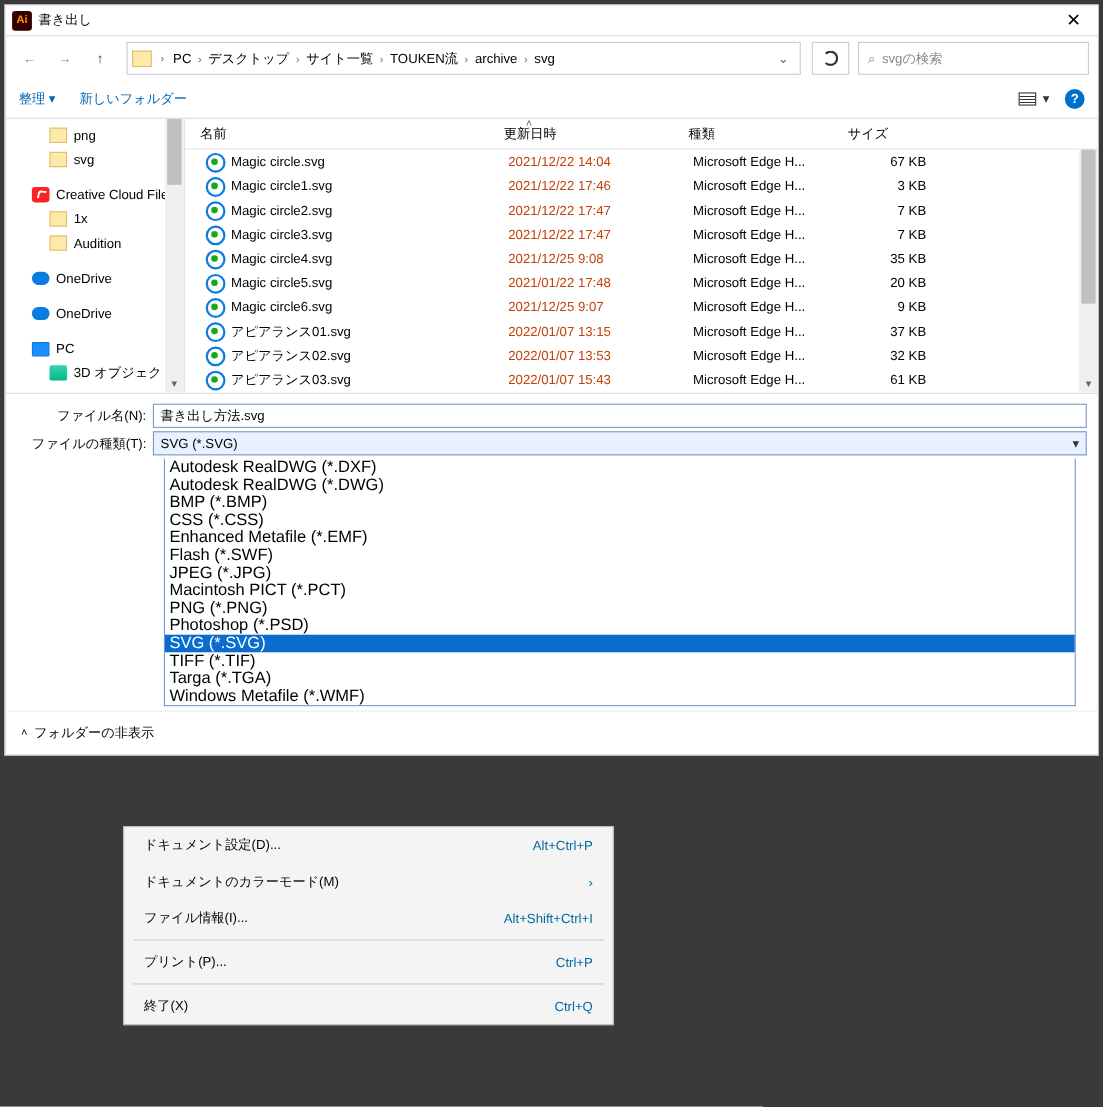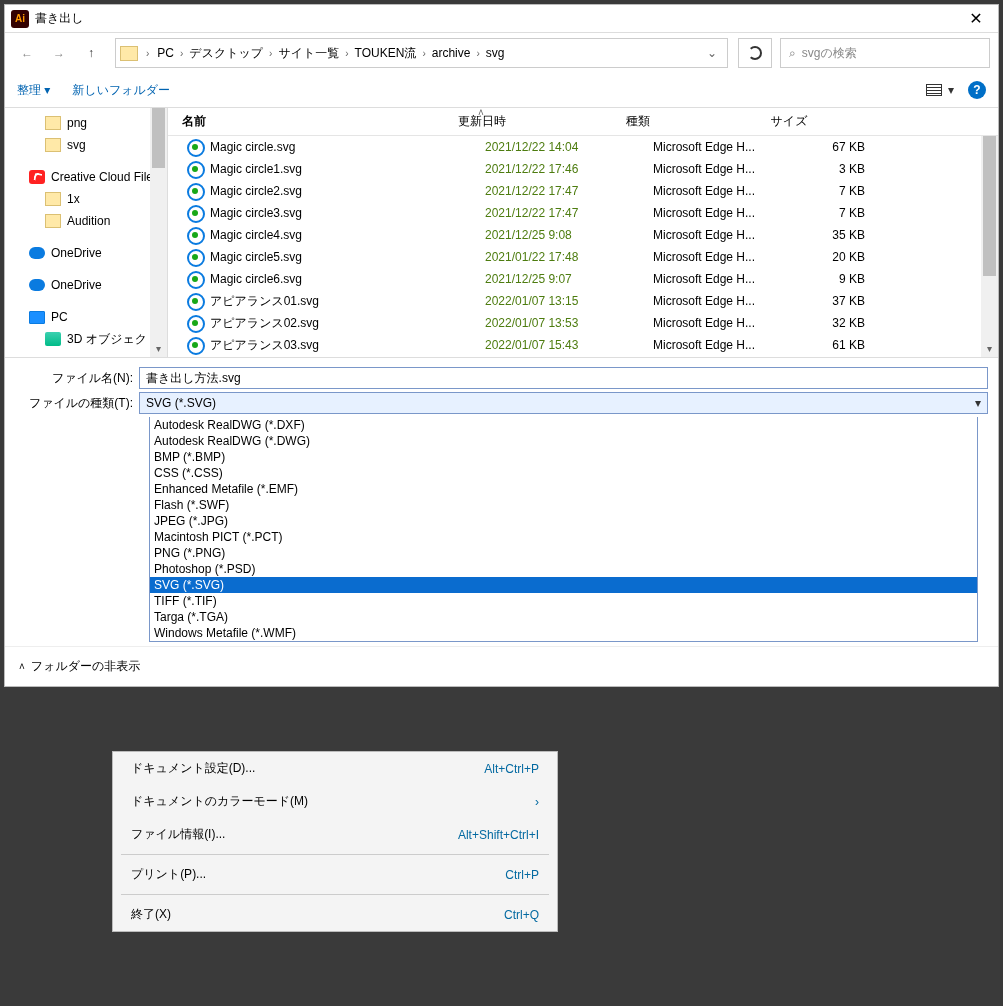--- a/index.html
+++ b/index.html
@@ -44,49 +44,49 @@
   .ico-cc::after { content: ""; position: absolute; width: 6px; height: 6px; border: 2px solid #fff; border-right: none; border-bottom: none; border-radius: 50% 0 0 0; left: 5px; top: 3px; transform: rotate(10deg); }
   .ico-cloud { width: 16px; height: 12px; background: #0a7be0; border-radius: 6px; position: relative; }
   .ico-pc { width: 16px; height: 13px; border: 1px solid #0a7be0; background: #1a8fff; border-radius: 1px; }
   .ico-3d { width: 16px; height: 14px; background: linear-gradient(#3bd0b0,#0b8); border-radius: 2px; }
   .vscroll-tree { position: absolute; right: 0; top: 0; bottom: 0; width: 17px; background: #f0f0f0; }
   .vscroll-tree .thumb { position: absolute; left: 2px; right: 2px; top: 0; height: 60px; background: #c0c0c0; }
   .vscroll-tree .arrow { position: absolute; left: 0; right: 0; height: 17px; display: flex; align-items: center; justify-content: center; color: #666; font-size: 10px; }
 
   .filepane { flex: 1; position: relative; overflow: hidden; }
   .cols { display: flex; height: 28px; border-bottom: 1px solid #e5e5e5; font-size: 12px; align-items: center; padding-left: 14px; }
-  .col-name { width: 276px; font-weight: bold; }
+  .col-name { width: 276px; }
   .col-date { width: 168px; }
   .col-type { width: 124px; }
   .col-size { width: 98px; text-align: center; padding-right: 20px; }
   .sort-ind { position: absolute; left: 310px; top: -1px; font-size: 10px; color: #666; }
   .rows { }
   .row { display: flex; height: 22px; align-items: center; padding-left: 18px; font-size: 12px; }
   .rico { width: 18px; height: 18px; flex-shrink: 0; margin-right: 6px; position: relative; }
   .rico::after { content: ""; position: absolute; width: 14px; height: 14px; border: 2px solid #0a7be0; border-radius: 50%; left: 1px; top: 1px; }
   .rico::before { content: ""; position: absolute; width: 6px; height: 6px; background: #18a818; border-radius: 50%; left: 6px; top: 6px; }
   .row .c-name { width: 252px; overflow: hidden; text-overflow: ellipsis; white-space: nowrap; }
-  .row .c-date { width: 168px; color: #4d7c0f; margin-left: 23px; }
+  .row .c-date { width: 168px; color: #c2410c; }
   .row .c-type { width: 124px; overflow: hidden; text-overflow: ellipsis; white-space: nowrap; }
   .row .c-size { width: 88px; text-align: right; }
   .vscroll-files { position: absolute; right: 0; top: 28px; bottom: 0; width: 17px; background: #f0f0f0; }
   .vscroll-files .thumb { position: absolute; left: 2px; right: 2px; top: 0; height: 140px; background: #c0c0c0; }
   .vscroll-files .arrow { position: absolute; left: 0; right: 0; height: 17px; display: flex; align-items: center; justify-content: center; color: #666; font-size: 10px; }
 
   
   .field-rows { border-top: 1px solid #ddd; padding: 6px 10px 4px 10px; }
   .fr { display: flex; align-items: center; margin: 3px 0; gap: 6px; }
   .fr-label { width: 118px; text-align: right; font-size: 12px; }
   .fr-input { flex: 1; border: 1px solid #7a97c9; height: 22px; padding: 0 6px; font-size: 12px; background: #fff; }
   .fr-select { flex: 1; border: 1px solid #7a97c9; height: 22px; padding: 0 6px; font-size: 12px; background: #e7f1ff; display: flex; align-items: center; position: relative; }
   .fr-select::after { content: "▾"; position: absolute; right: 6px; color: #333; }
 
   
   .droplist { position: relative; left: 0; top: 0; margin-left: 134px; width: calc(100% - 144px); border: 1px solid #7a97c9; border-top: none; background: #fff; z-index: 5; }
-  .droplist .opt { height: 16px; padding: 0 4px; font-size: 12px; line-height: 16px; }
+  .droplist .opt { height: 16px; padding: 0 4px; font-size: 15px; line-height: 16px; }
   .droplist .opt.sel { background: #0a6ccf; color: #fff; }
 
   
   .bottom { height: 40px; display: flex; align-items: center; padding: 0 14px; border-top: 1px solid #eee; }
   .hidefolders { font-size: 12px; display: flex; align-items: center; gap: 6px; }
   .hidefolders .chev { font-size: 10px; }
 
   
   .ctxmenu { position: absolute; left: 112px; top: 751px; width: 446px; background: #f4f4f4; border: 1px solid #bbb; z-index: 3; font-size: 14px; }
   .ctxmenu .row { display: flex; align-items: center; height: 33px; padding: 0 18px; gap: 40px; }

